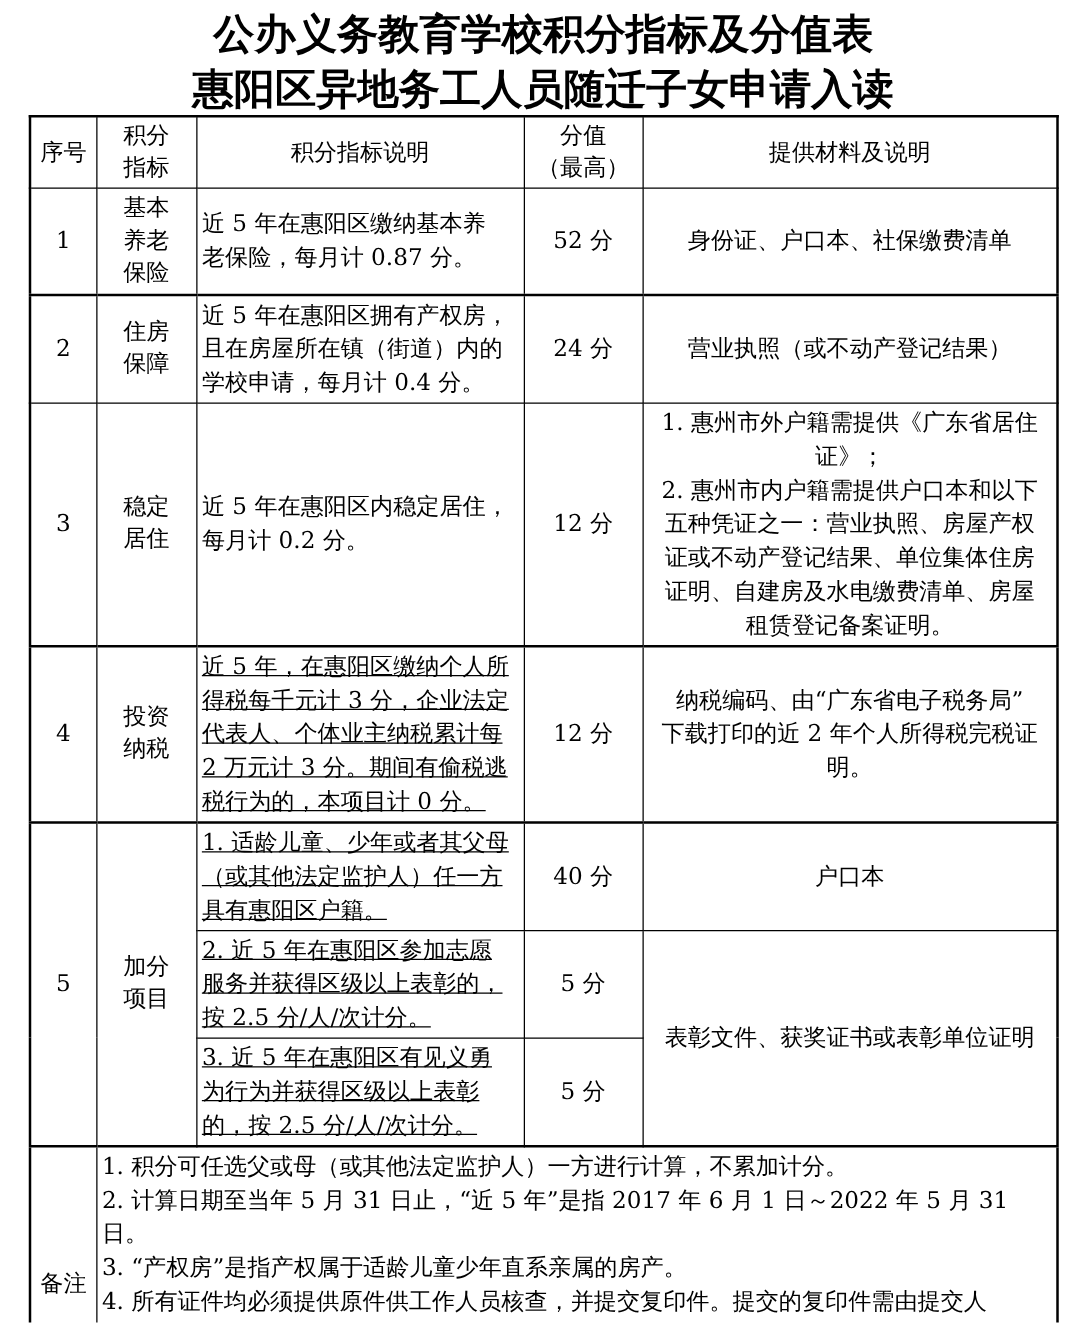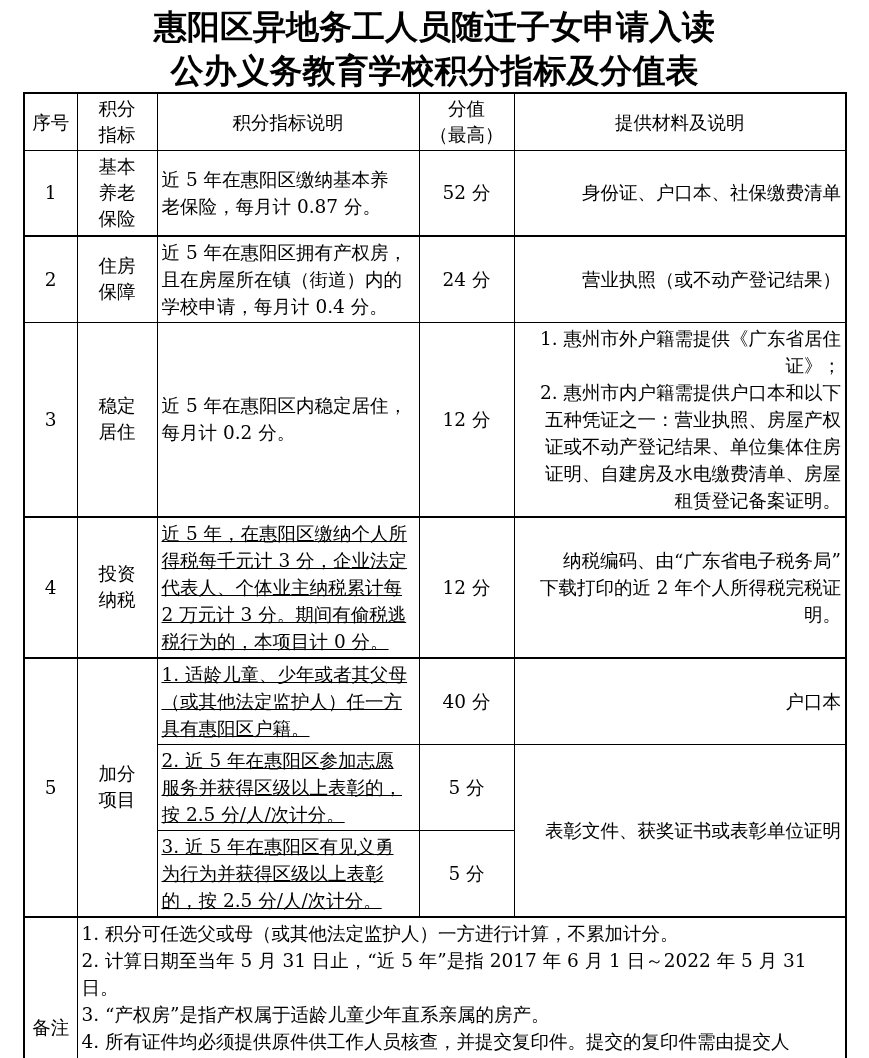--- a/index.html
+++ b/index.html
@@ -33,33 +33,33 @@
     font-weight: normal;
     line-height: 27px;
     padding: 2px 4px;
     vertical-align: middle;
     overflow: hidden;
   }
   tr.thick-top > th, tr.thick-top > td { border-top: 2px solid #000; }
   .pre { white-space: pre-line; margin-left: 35px; }
   .c { text-align: center; }
   .desc { text-align: left; padding-left: 9px; padding-right: 2px; }
-  .mat  { text-align: right; padding-left: 10px; padding-right: 4px; }
+  .mat  { text-align: center; padding-left: 10px; padding-right: 4px; }
   .lh25 { line-height: 25px; text-decoration: underline; }
   .lh24 { line-height: 24.5px; }
   .notes-content { text-align: left; padding-left: 9px; padding-right: 4px; line-height: 28px; font-size: 18.5px; }
 </style>
 </head>
 <body>
 
 <div class="page">
 
   <div class="title">
+    <div>公办义务教育学校积分指标及分值表</div>
     <div>惠阳区异地务工人员随迁子女申请入读</div>
-    <div>公办义务教育学校积分指标及分值表</div>
   </div>
 
   <table class="score-table">
     <colgroup>
       <col style="width:53px">
       <col style="width:80px">
       <col style="width:262px">
       <col style="width:95px">
       <col style="width:332px">
     </colgroup>

